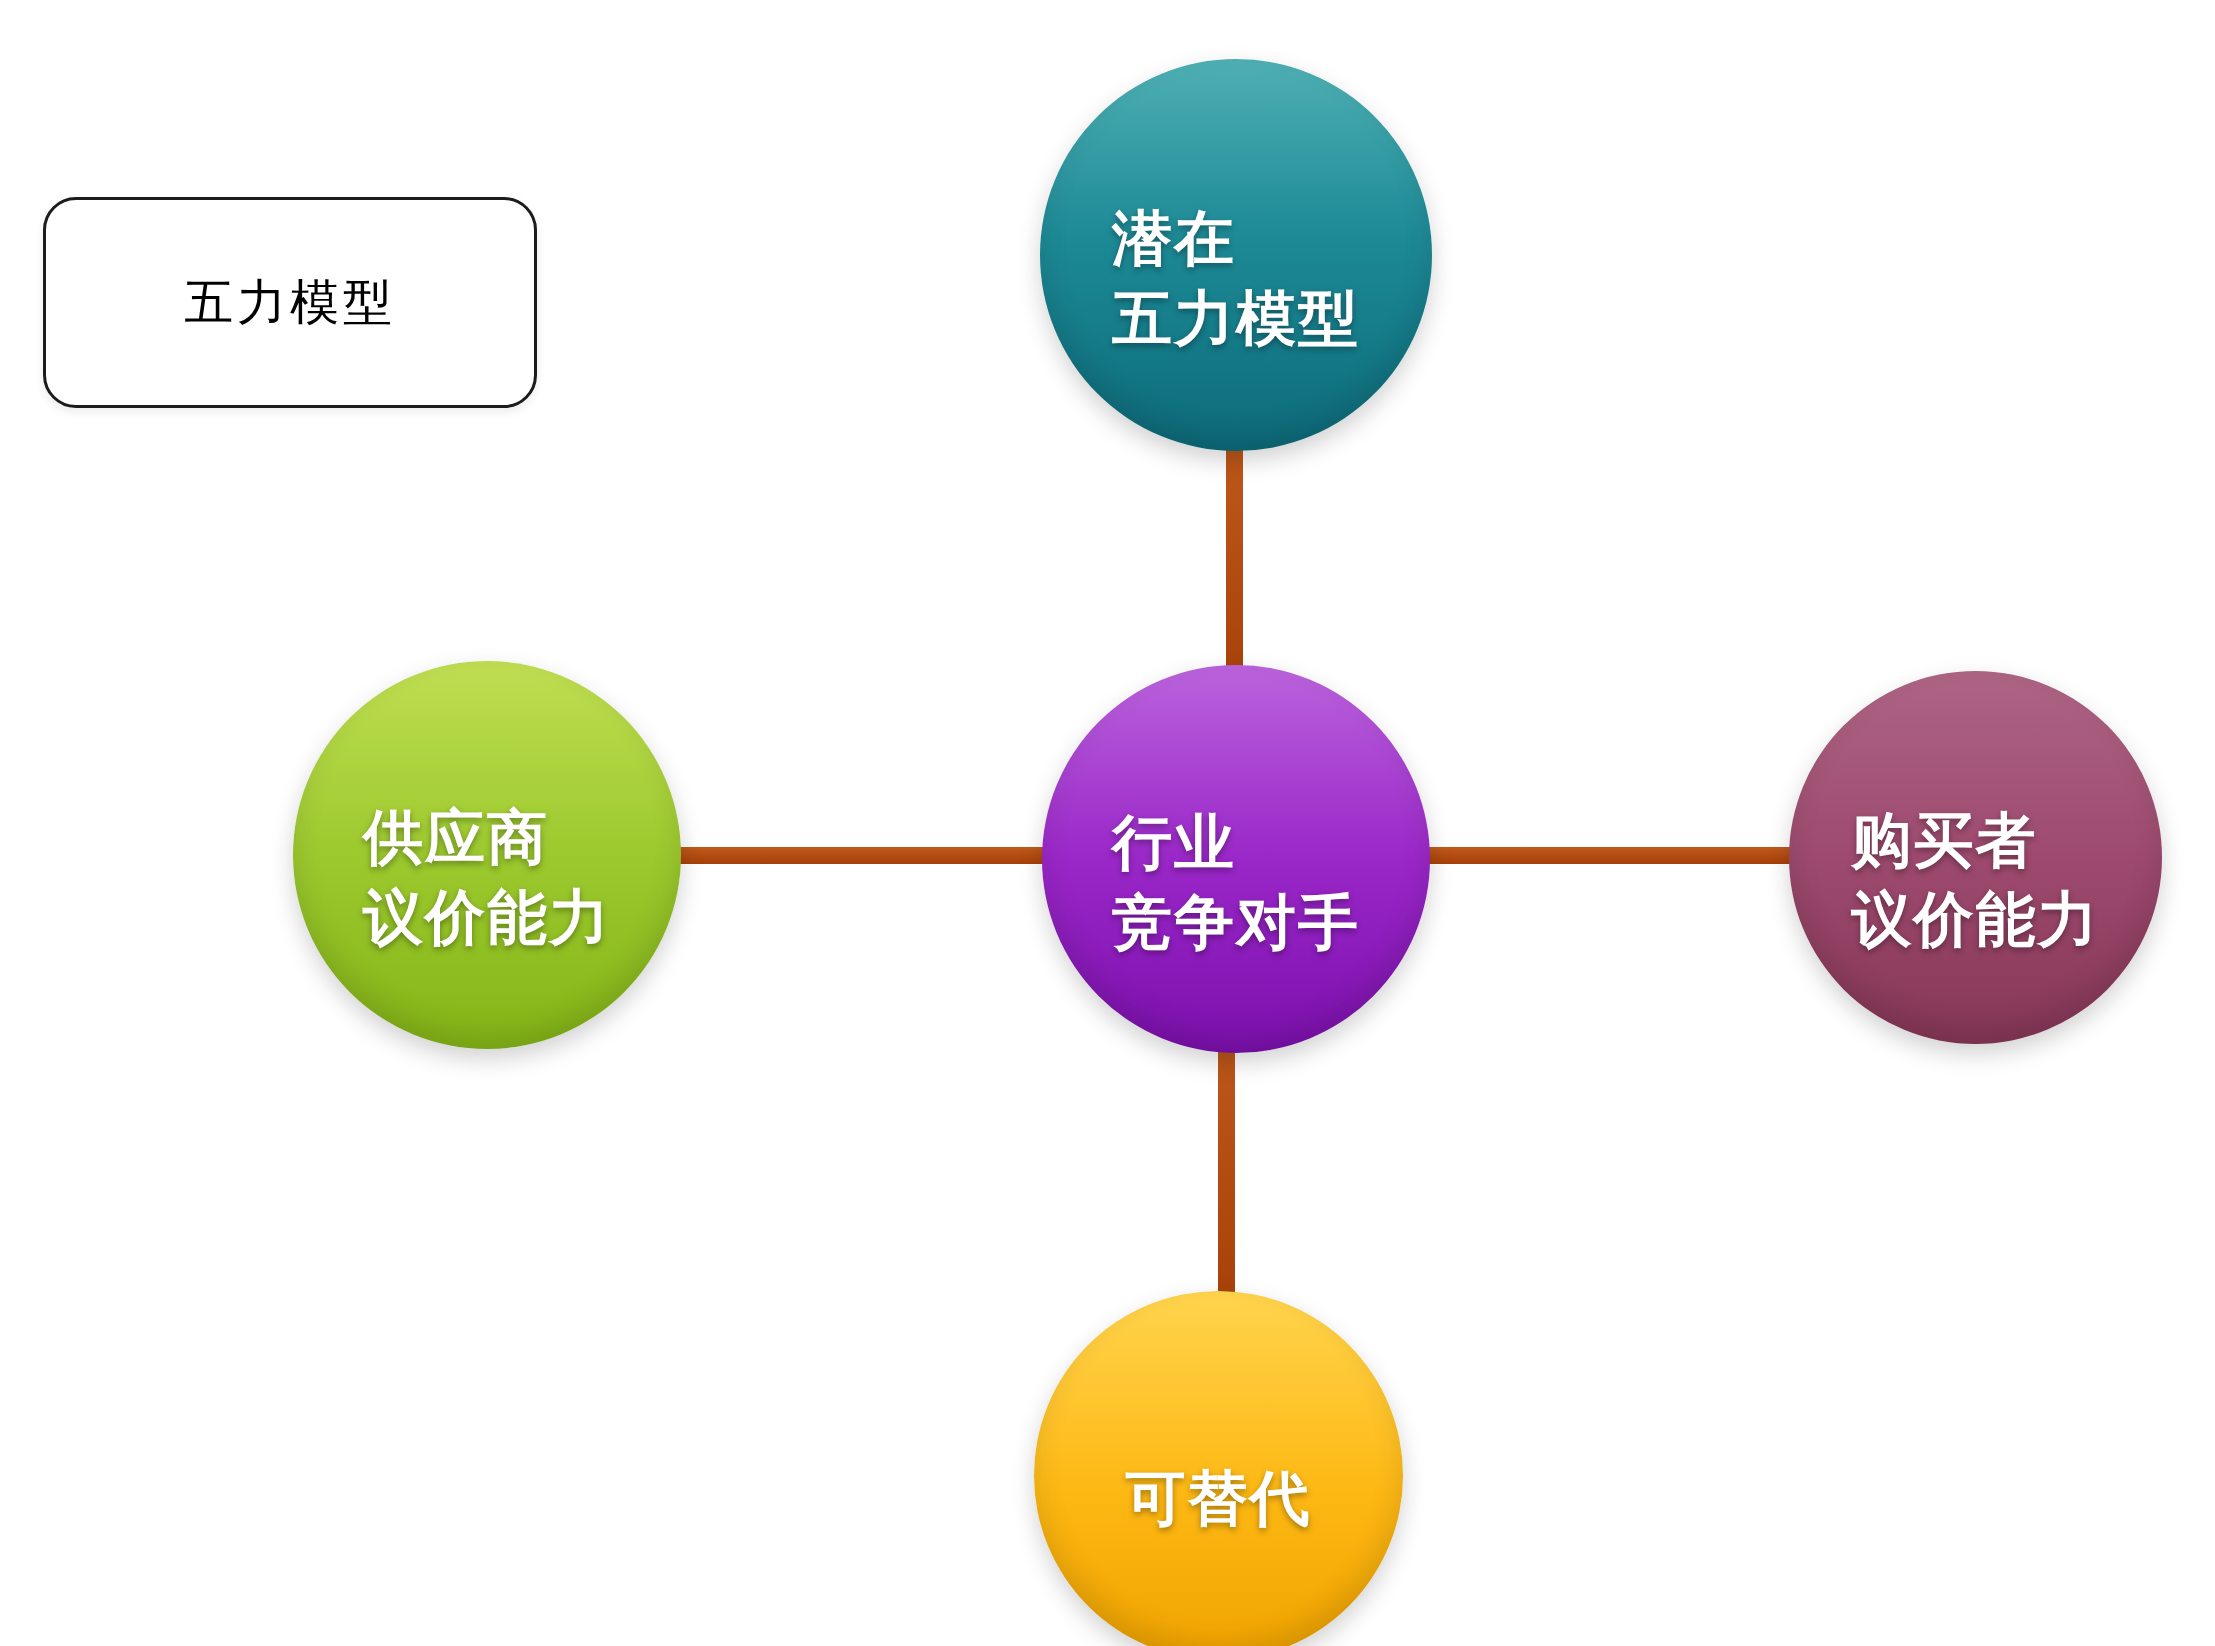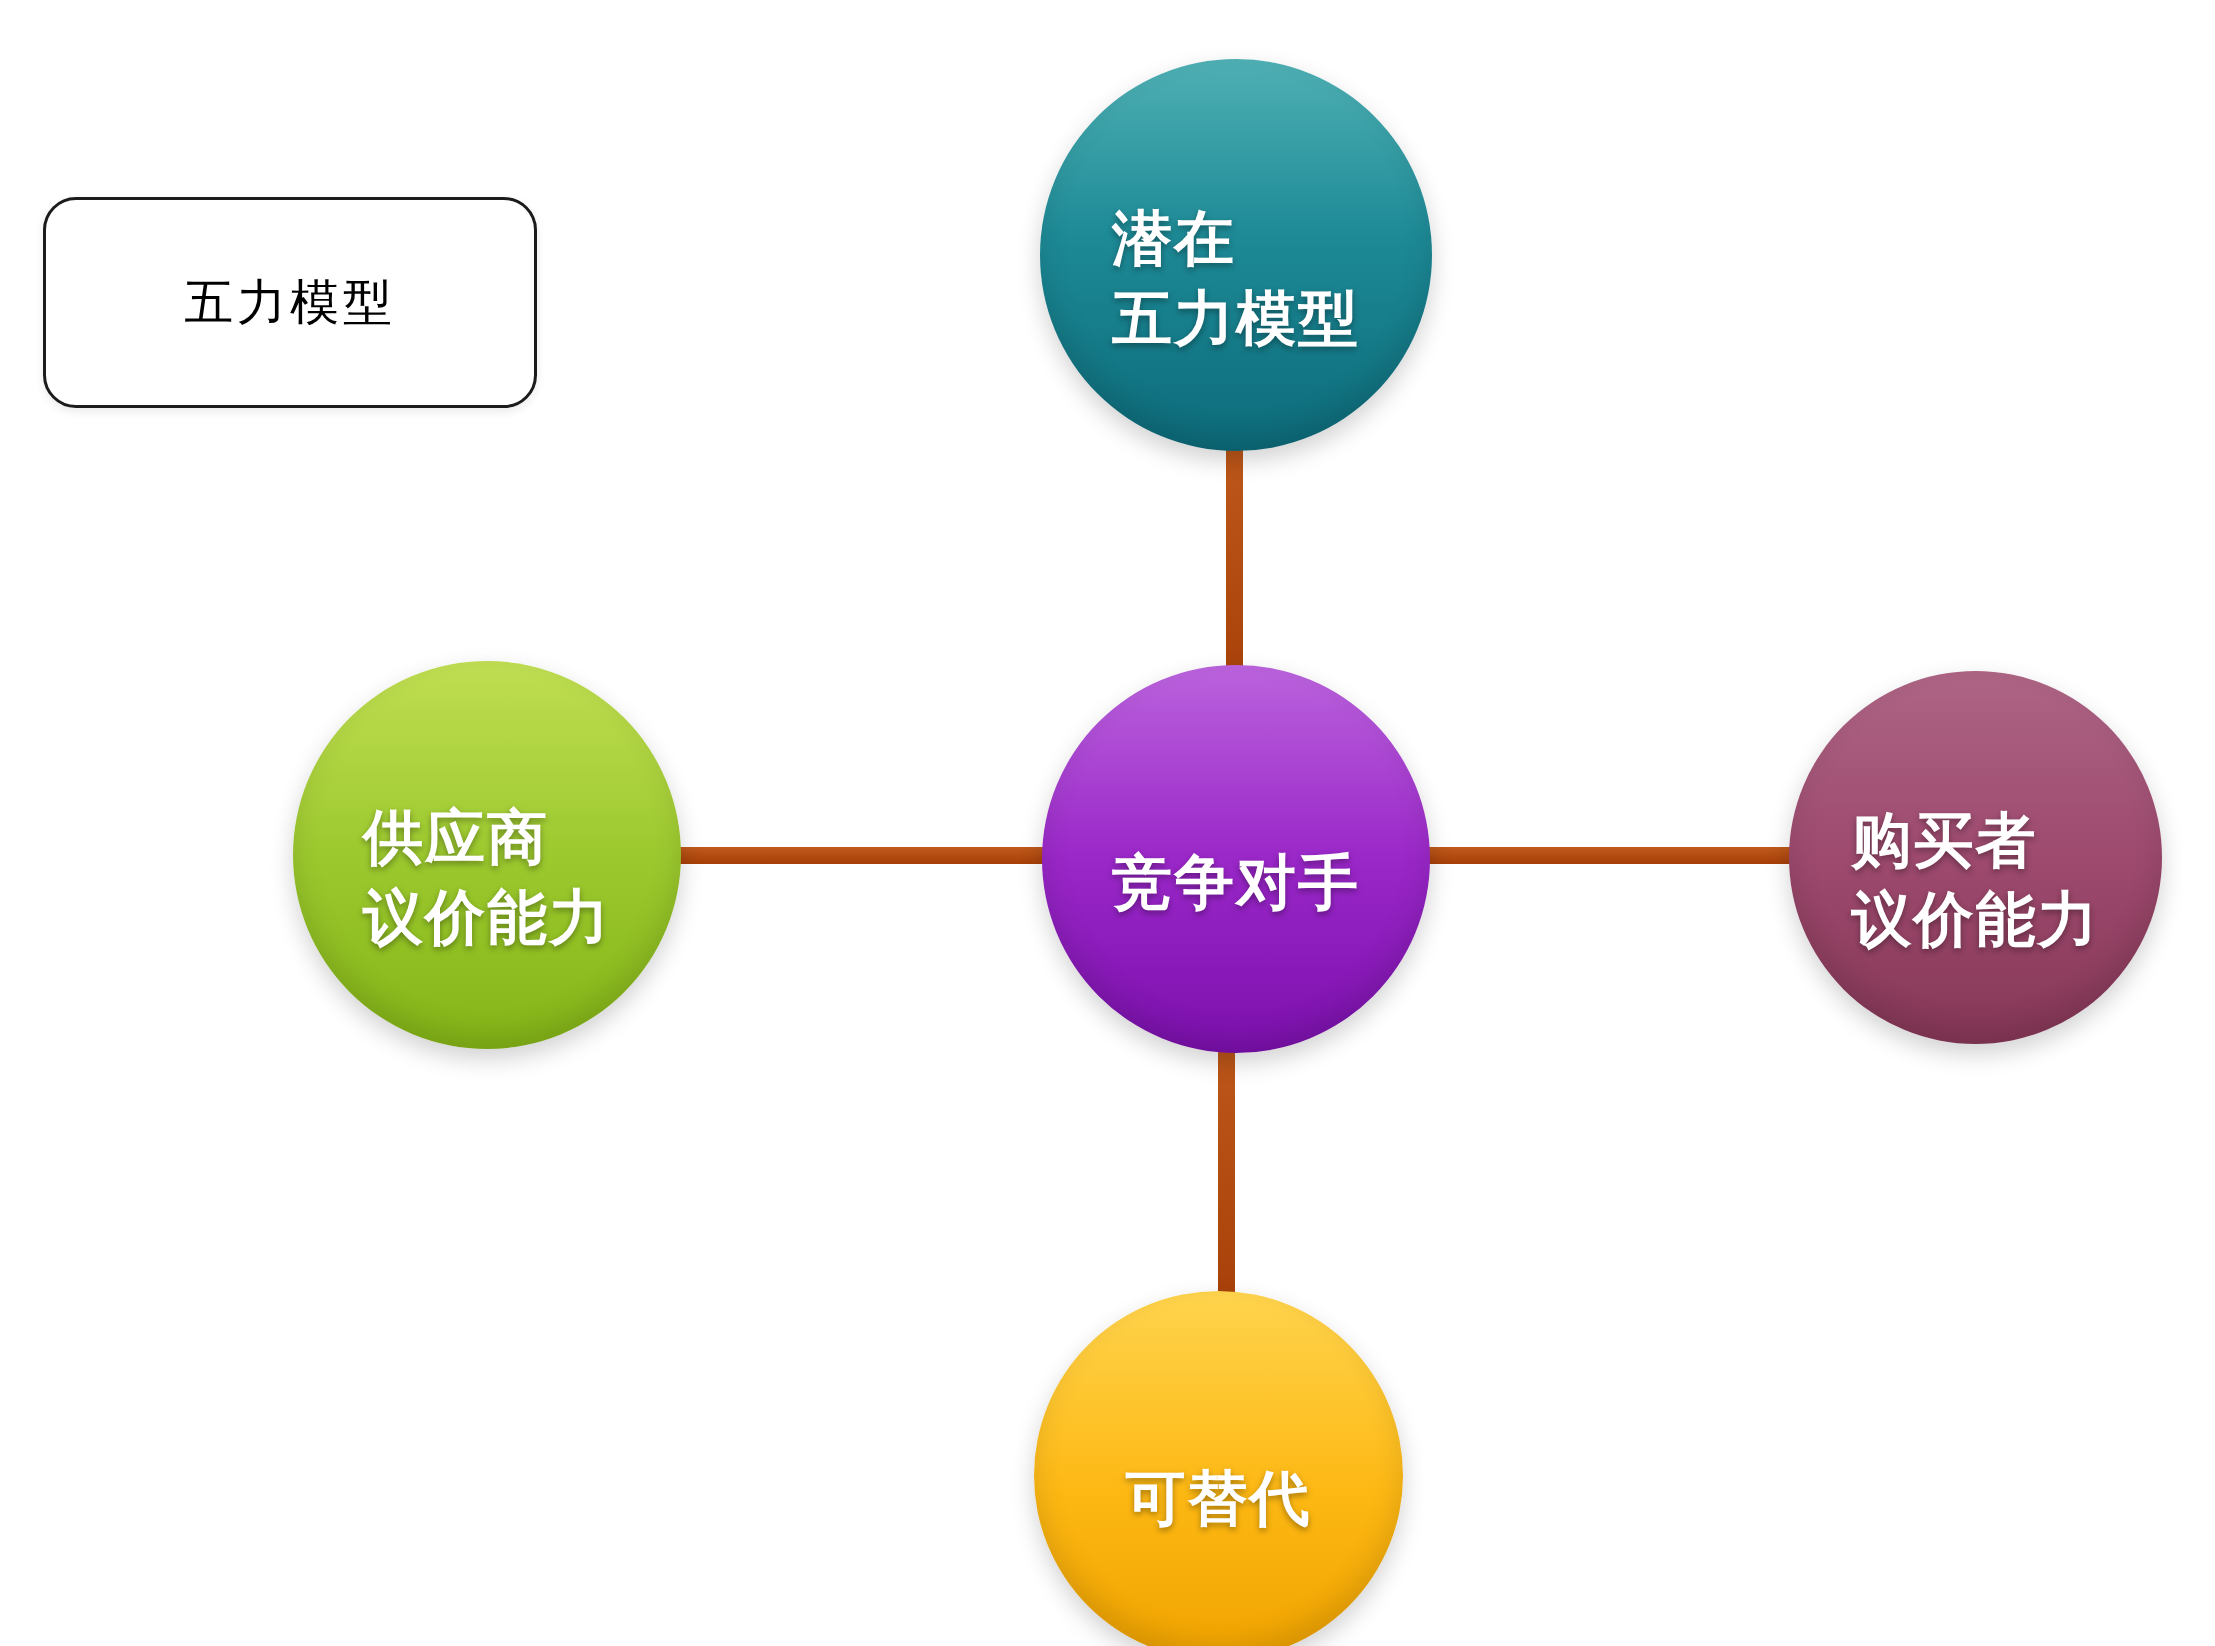--- a/index.html
+++ b/index.html
@@ -113,20 +113,21 @@
 
   <div class="circle circle-top">
     <div class="circle-label">
       <div>潜在</div>
       <div>五力模型</div>
     </div>
   </div>
 
   <div class="circle circle-center">
     <div class="circle-label">
+      <div>行业</div>
       <div>竞争对手</div>
     </div>
   </div>
 
   <div class="circle circle-left">
     <div class="circle-label">
       <div>供应商</div>
       <div>议价能力</div>
     </div>
   </div>

